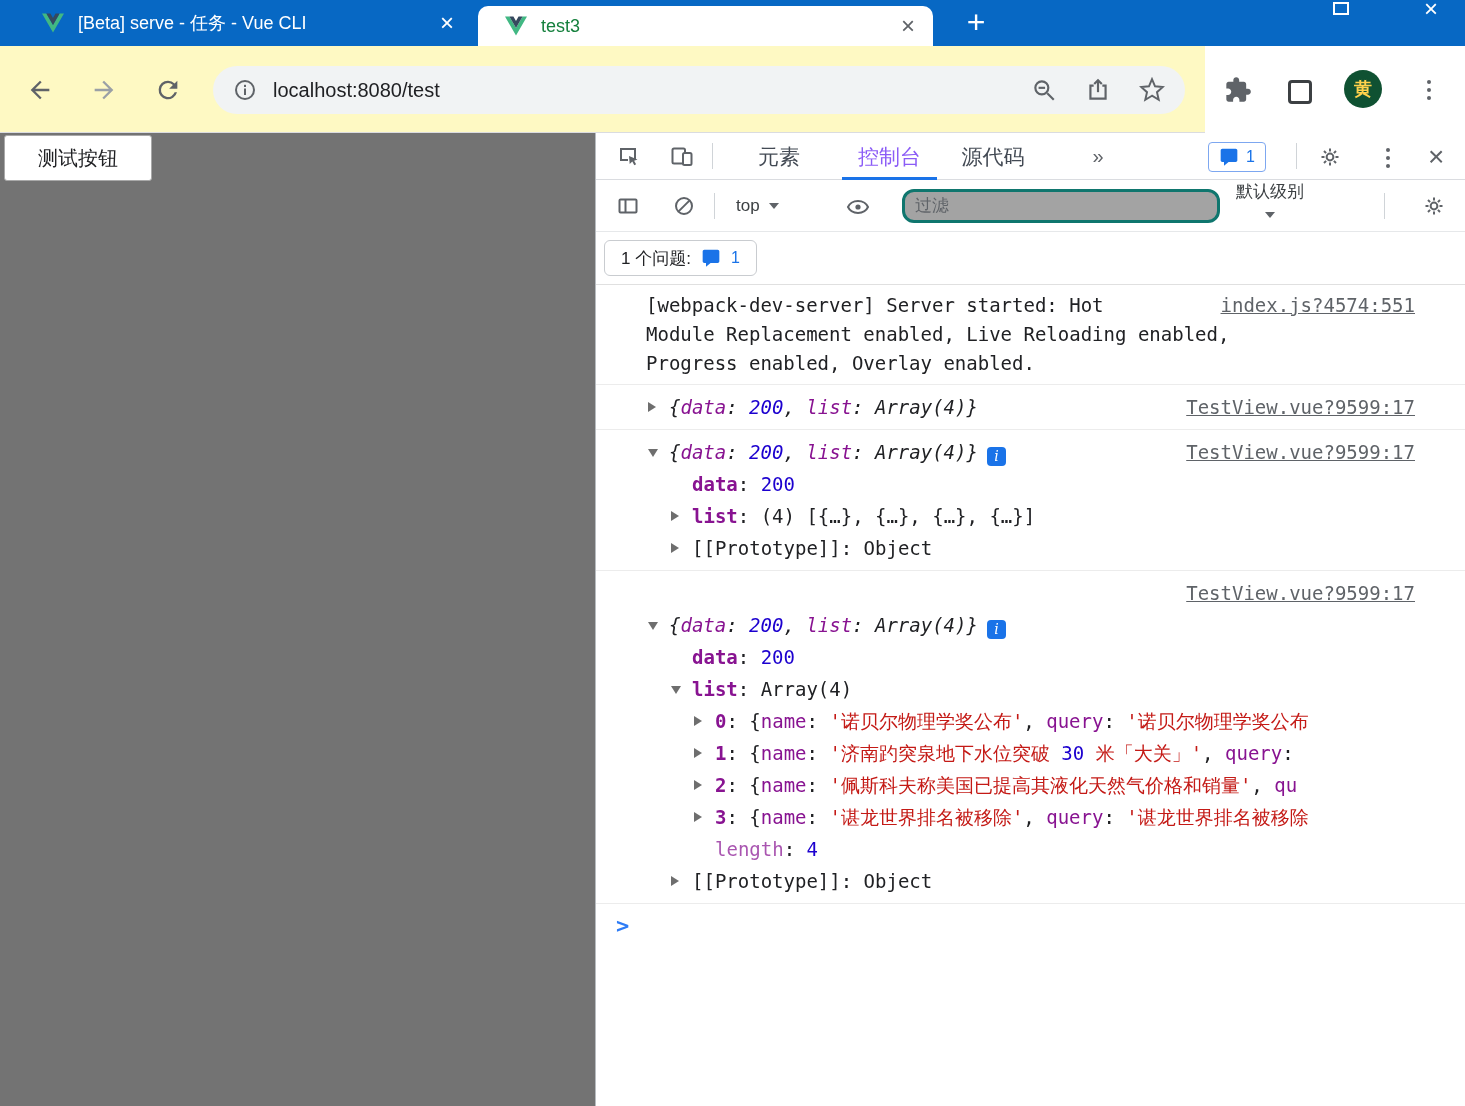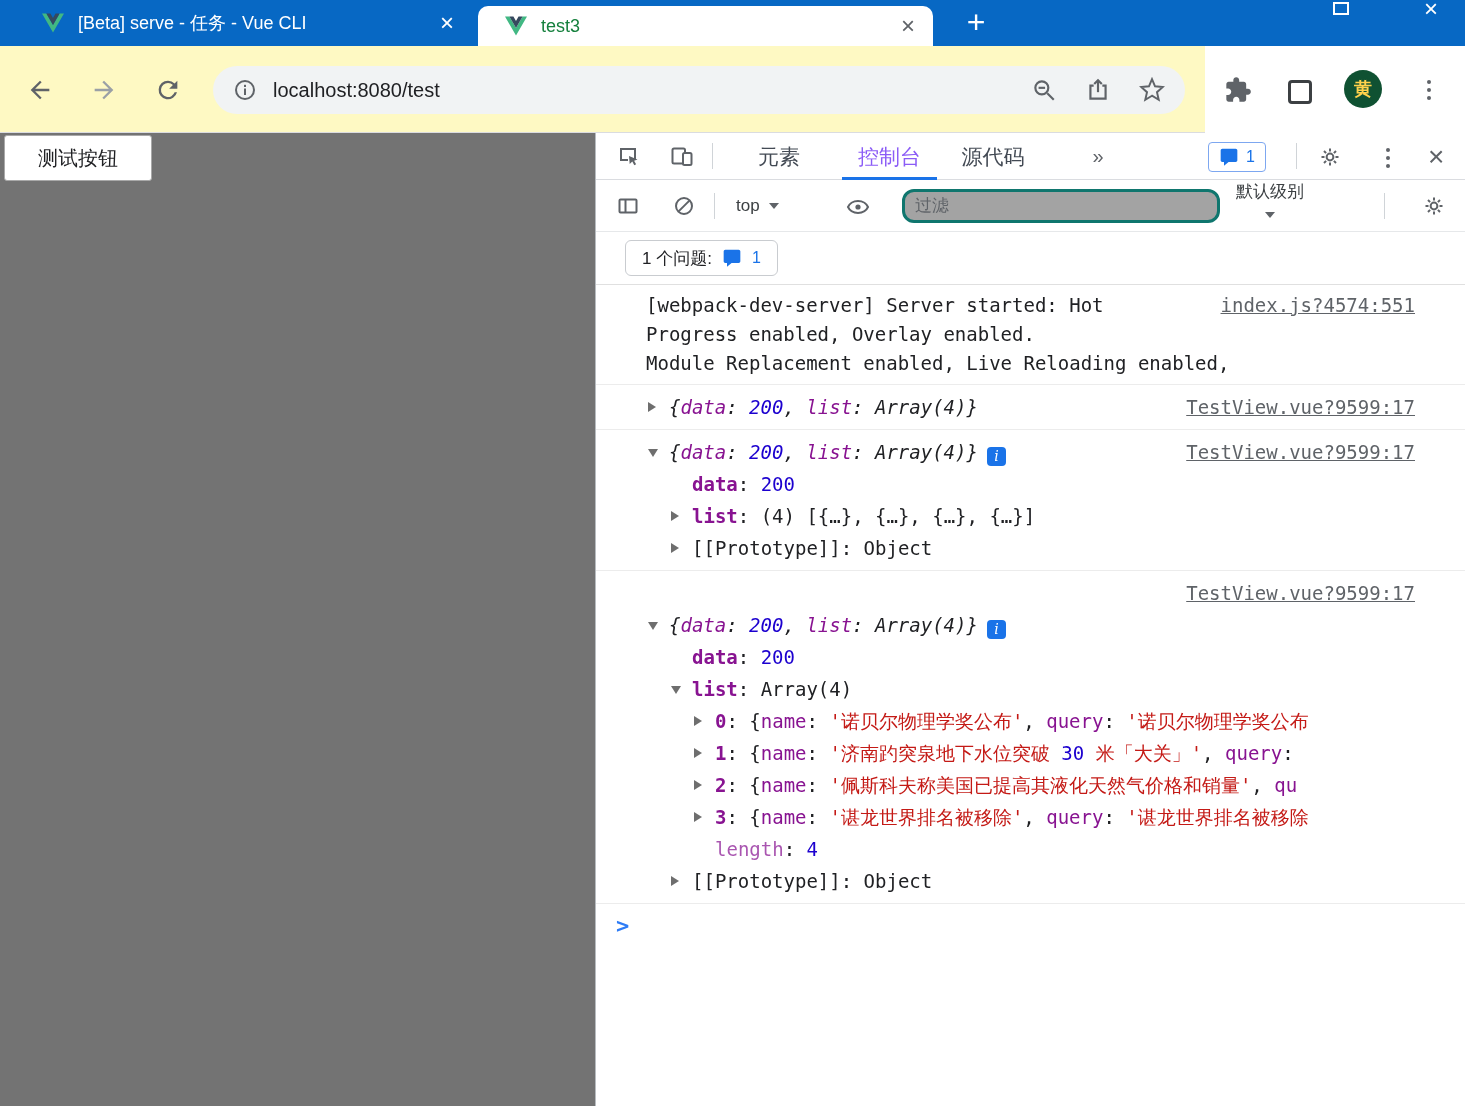--- a/index.html
+++ b/index.html
@@ -69,21 +69,21 @@
   .dd{position:absolute;top:0;height:52px;display:flex;align-items:center;gap:9px;font-size:17px;color:#3c4043;}
   .caret{width:0;height:0;border-left:5px solid transparent;border-right:5px solid transparent;
          border-top:6px solid #5f6368;display:inline-block;}
   .filter-input{position:absolute;left:306px;top:9px;width:318px;height:34px;box-sizing:border-box;
                 background:#a3a3a3;border:3px solid #0f766e;border-radius:12px;padding:0 10px;font-size:17px;
                 color:#202124;font-family:"Liberation Sans",sans-serif;}
   .filter-input::placeholder{color:#5f6368;opacity:1;}
 
   .dt-issuesbar{position:relative;height:53px;border-bottom:1px solid #e0e0e0;box-sizing:border-box;}
   .issues-box{position:absolute;left:8px;top:8px;height:36px;border:1px solid #c9ccd0;border-radius:6px;
-              display:flex;align-items:center;gap:10px;padding:0 16px;box-sizing:border-box;margin-left:21px;}
+              display:flex;align-items:center;gap:10px;padding:0 16px;box-sizing:border-box;}
   .issues-label{font-size:17px;color:#202124;}
 
   
   .dt-console{font-family:"DejaVu Sans Mono",monospace;font-size:19px;color:#202124;}
   .msg{border-bottom:1px solid #ececec;padding:6px 0;position:relative;}
   .crow{position:relative;height:32px;line-height:32px;white-space:pre;overflow:hidden;}
   .logrow{height:29px;line-height:29px;}
   .tri-right{position:absolute;top:11px;width:0;height:0;border-top:5px solid transparent;
              border-bottom:5px solid transparent;border-left:8px solid #6e6e6e;}
   .tri-down{position:absolute;top:13px;width:0;height:0;border-left:5px solid transparent;
@@ -264,22 +264,22 @@
                 <path fill="#1a73e8" d="M20 2H4C2.9 2 2 2.9 2 4v12c0 1.1.9 2 2 2h2v4.5L11.5 18H20c1.1 0 2-.9 2-2V4c0-1.1-.9-2-2-2z"></path>
               </svg>
           </span>
           <span class="issue-num">1</span>
         </div>
       </div>
 
       <div class="dt-console" id="console-out">
           <div class="msg">
             <div class="crow logrow" style="padding-left: 50px;"><span class="sg-plain">[webpack-dev-server] Server started: Hot </span><span class="srclink">index.js?4574:551</span></div>
+            <div class="crow logrow" style="padding-left: 50px;"><span class="sg-plain">Module Replacement enabled, Live Reloading enabled,</span></div>
             <div class="crow logrow" style="padding-left: 50px;"><span class="sg-plain">Progress enabled, Overlay enabled.</span></div>
-            <div class="crow logrow" style="padding-left: 50px;"><span class="sg-plain">Module Replacement enabled, Live Reloading enabled,</span></div>
           </div>
           <div class="msg">
             <div class="crow" style="padding-left: 73px;"><span class="tri-right" style="left: 52px;"></span><span class="sg-it">{</span><span class="sg-keyit">data</span><span class="sg-it">: </span><span class="sg-numit">200</span><span class="sg-it">, </span><span class="sg-keyit">list</span><span class="sg-it">: </span><span class="sg-it">Array(4)</span><span class="sg-it">}</span><span class="srclink">TestView.vue?9599:17</span></div>
           </div>
           <div class="msg">
             <div class="crow" style="padding-left: 73px;"><span class="tri-down" style="left: 52px;"></span><span class="sg-it">{</span><span class="sg-keyit">data</span><span class="sg-it">: </span><span class="sg-numit">200</span><span class="sg-it">, </span><span class="sg-keyit">list</span><span class="sg-it">: </span><span class="sg-it">Array(4)</span><span class="sg-it">}</span><span class="info-badge">i</span><span class="srclink">TestView.vue?9599:17</span></div>
             <div class="crow" style="padding-left: 96px;"><span class="sg-keyb">data</span><span class="sg-plain">: </span><span class="sg-num">200</span></div>
             <div class="crow" style="padding-left: 96px;"><span class="tri-right" style="left: 75px;"></span><span class="sg-keyb">list</span><span class="sg-plain">: </span><span class="sg-plain">(4) [{…}, {…}, {…}, {…}]</span></div>
             <div class="crow" style="padding-left: 96px;"><span class="tri-right" style="left: 75px;"></span><span class="sg-plain">[[Prototype]]</span><span class="sg-plain">: </span><span class="sg-plain">Object</span></div>
           </div>

